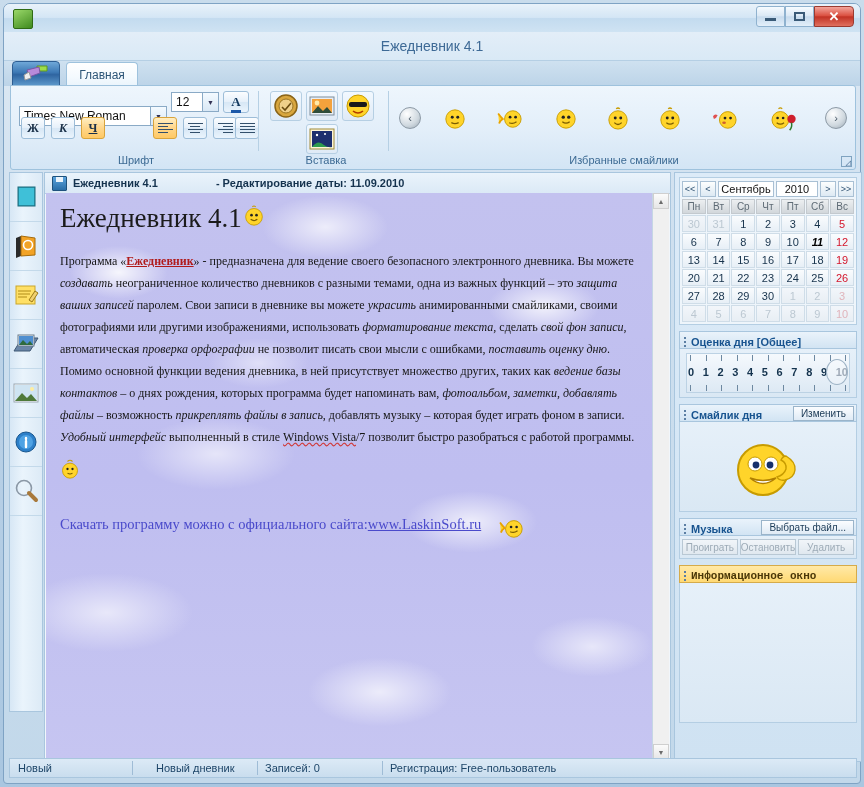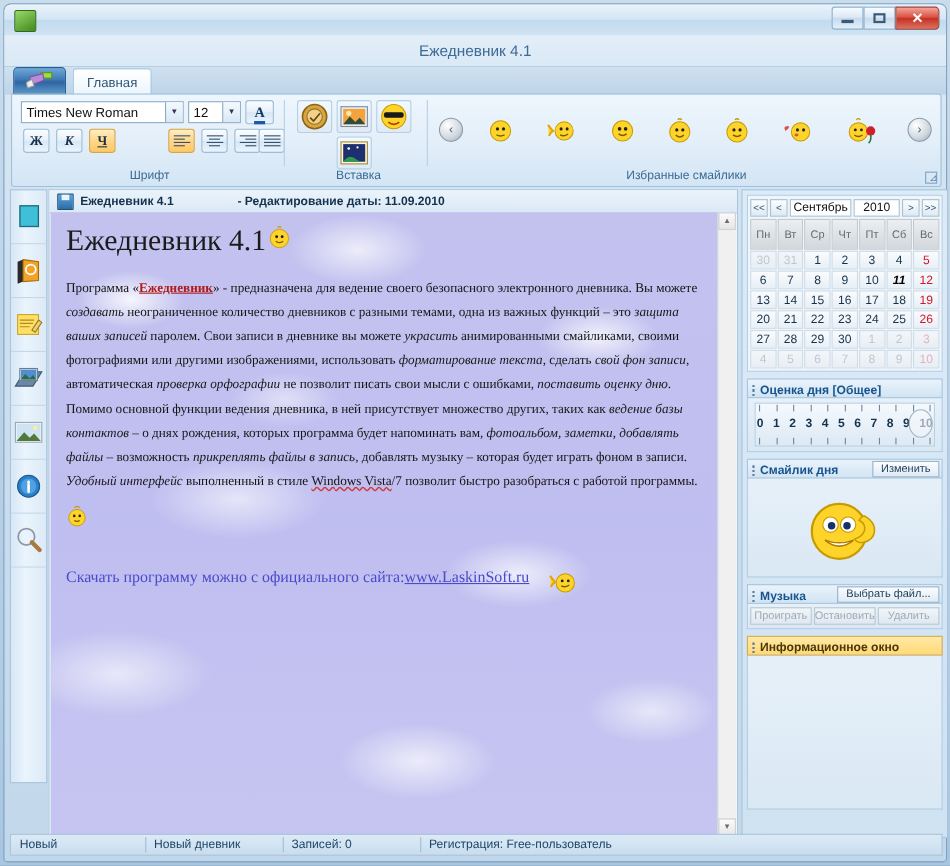--- a/index.html
+++ b/index.html
@@ -92,21 +92,21 @@
     box-sizing:border-box;display:flex;align-items:center;
     font-size:12px;color:#111;padding-left:4px;
   }
   .combo .arr{
     position:absolute;right:0;top:0;width:15px;height:100%;
     background:linear-gradient(180deg,#f4faff,#d9e8f5);
     border-left:1px solid #8aaac6;
     display:flex;align-items:center;justify-content:center;
     font-size:7px;color:#335;
   }
-  #font-name{left:6px;top:5px;width:148px;}
+  #font-name{left:6px;top:19px;width:148px;}
   #font-size{left:158px;top:5px;width:48px;}
   .tbtn{
     position:absolute;width:24px;height:22px;
     border:1px solid #9dbdd8;border-radius:3px;box-sizing:border-box;
     background:linear-gradient(180deg,#fbfdff 0%,#e6f0fa 48%,#d7e7f5 52%,#eaf4fd 100%);
     display:flex;align-items:center;justify-content:center;
     font-size:12px;color:#1a3048;
   }
   .tbtn.on{
     background:linear-gradient(180deg,#ffe6ab 0%,#ffd municipal 0%,#ffd68a 50%,#ffc964 100%);
@@ -235,21 +235,21 @@
   #cal-month{
     flex:1;height:16px;border:1px solid #a9c0d4;box-sizing:border-box;background:#fff;
     display:flex;align-items:center;justify-content:center;font-size:11px;color:#111;
   }
   #cal-year{
     width:42px;height:16px;border:1px solid #a9c0d4;box-sizing:border-box;background:#fff;
     display:flex;align-items:center;justify-content:center;font-size:11px;color:#111;
   }
   #cal-grid{display:grid;grid-template-columns:repeat(7,1fr);gap:1px;margin-top:2px;}
   .cdow{
-    height:28px;background:linear-gradient(180deg,#eceff1,#d2d7db);
+    height:15px;background:linear-gradient(180deg,#eceff1,#d2d7db);
     border:1px solid #c3c9ce;box-sizing:border-box;
     display:flex;align-items:center;justify-content:center;
     font-size:10px;color:#5e6b75;
   }
   .cday{
     height:17px;background:linear-gradient(180deg,#fafcfe,#e7eff6);
     border:1px solid #cfdde8;box-sizing:border-box;
     display:flex;align-items:center;justify-content:center;
     font-size:11px;color:#16324b;
   }
@@ -260,21 +260,21 @@
   
   .pblock{margin-top:6px;}
   .phead{
     height:18px;background:linear-gradient(180deg,#eaf3fb,#d2e4f3);
     border:1px solid #a9c6de;box-sizing:border-box;
     display:flex;align-items:flex-end;font-size:11px;font-weight:bold;color:#17538f;
     padding-left:4px;position:relative;
   }
   .phead.hl{
     background:linear-gradient(180deg,#ffe9a8,#ffd974);
-    border-color:#d5ab4b;color:#4a3708;
+    border-color:#d5ab4b;color:#4a3708;font-family:Liberation Mono, monospace;
   }
   .grip{display:inline-block;width:2px;height:11px;margin-right:5px;
     background:repeating-linear-gradient(180deg,#5b7ea3 0 2px,transparent 2px 4px);}
   .phead-btn{
     position:absolute;right:2px;top:1px;height:15px;padding:0 7px;
     border:1px solid #9ab4ca;box-sizing:border-box;
     background:linear-gradient(180deg,#fbfdff,#dfeaf5);
     display:flex;align-items:center;font-size:10px;font-weight:normal;color:#1b3a56;
   }
   .pbody{
@@ -313,21 +313,21 @@
   }
   #info-body{height:140px;}
   
   #statusbar{
     position:absolute;left:5px;bottom:5px;width:848px;height:20px;
     background:linear-gradient(180deg,#dceaf6,#c9ddee);
     border:1px solid #a9c6de;box-sizing:border-box;
     display:flex;align-items:center;font-size:11px;color:#1d4568;
   }
   .st{position:absolute;}
-  #st1{left:8px;}#st2{left:130px;}#st3{left:255px;}#st4{left:380px;}
+  #st1{left:8px;}#st2{left:146px;}#st3{left:255px;}#st4{left:380px;}
   .sep-v{position:absolute;top:2px;bottom:2px;width:1px;background:#9fbcd6;}
 </style>
 </head>
 <body>
 
 <div id="app">
 <div id="frame-outer">
 
   <div id="titlebar">
     <div id="app-logo"></div>

